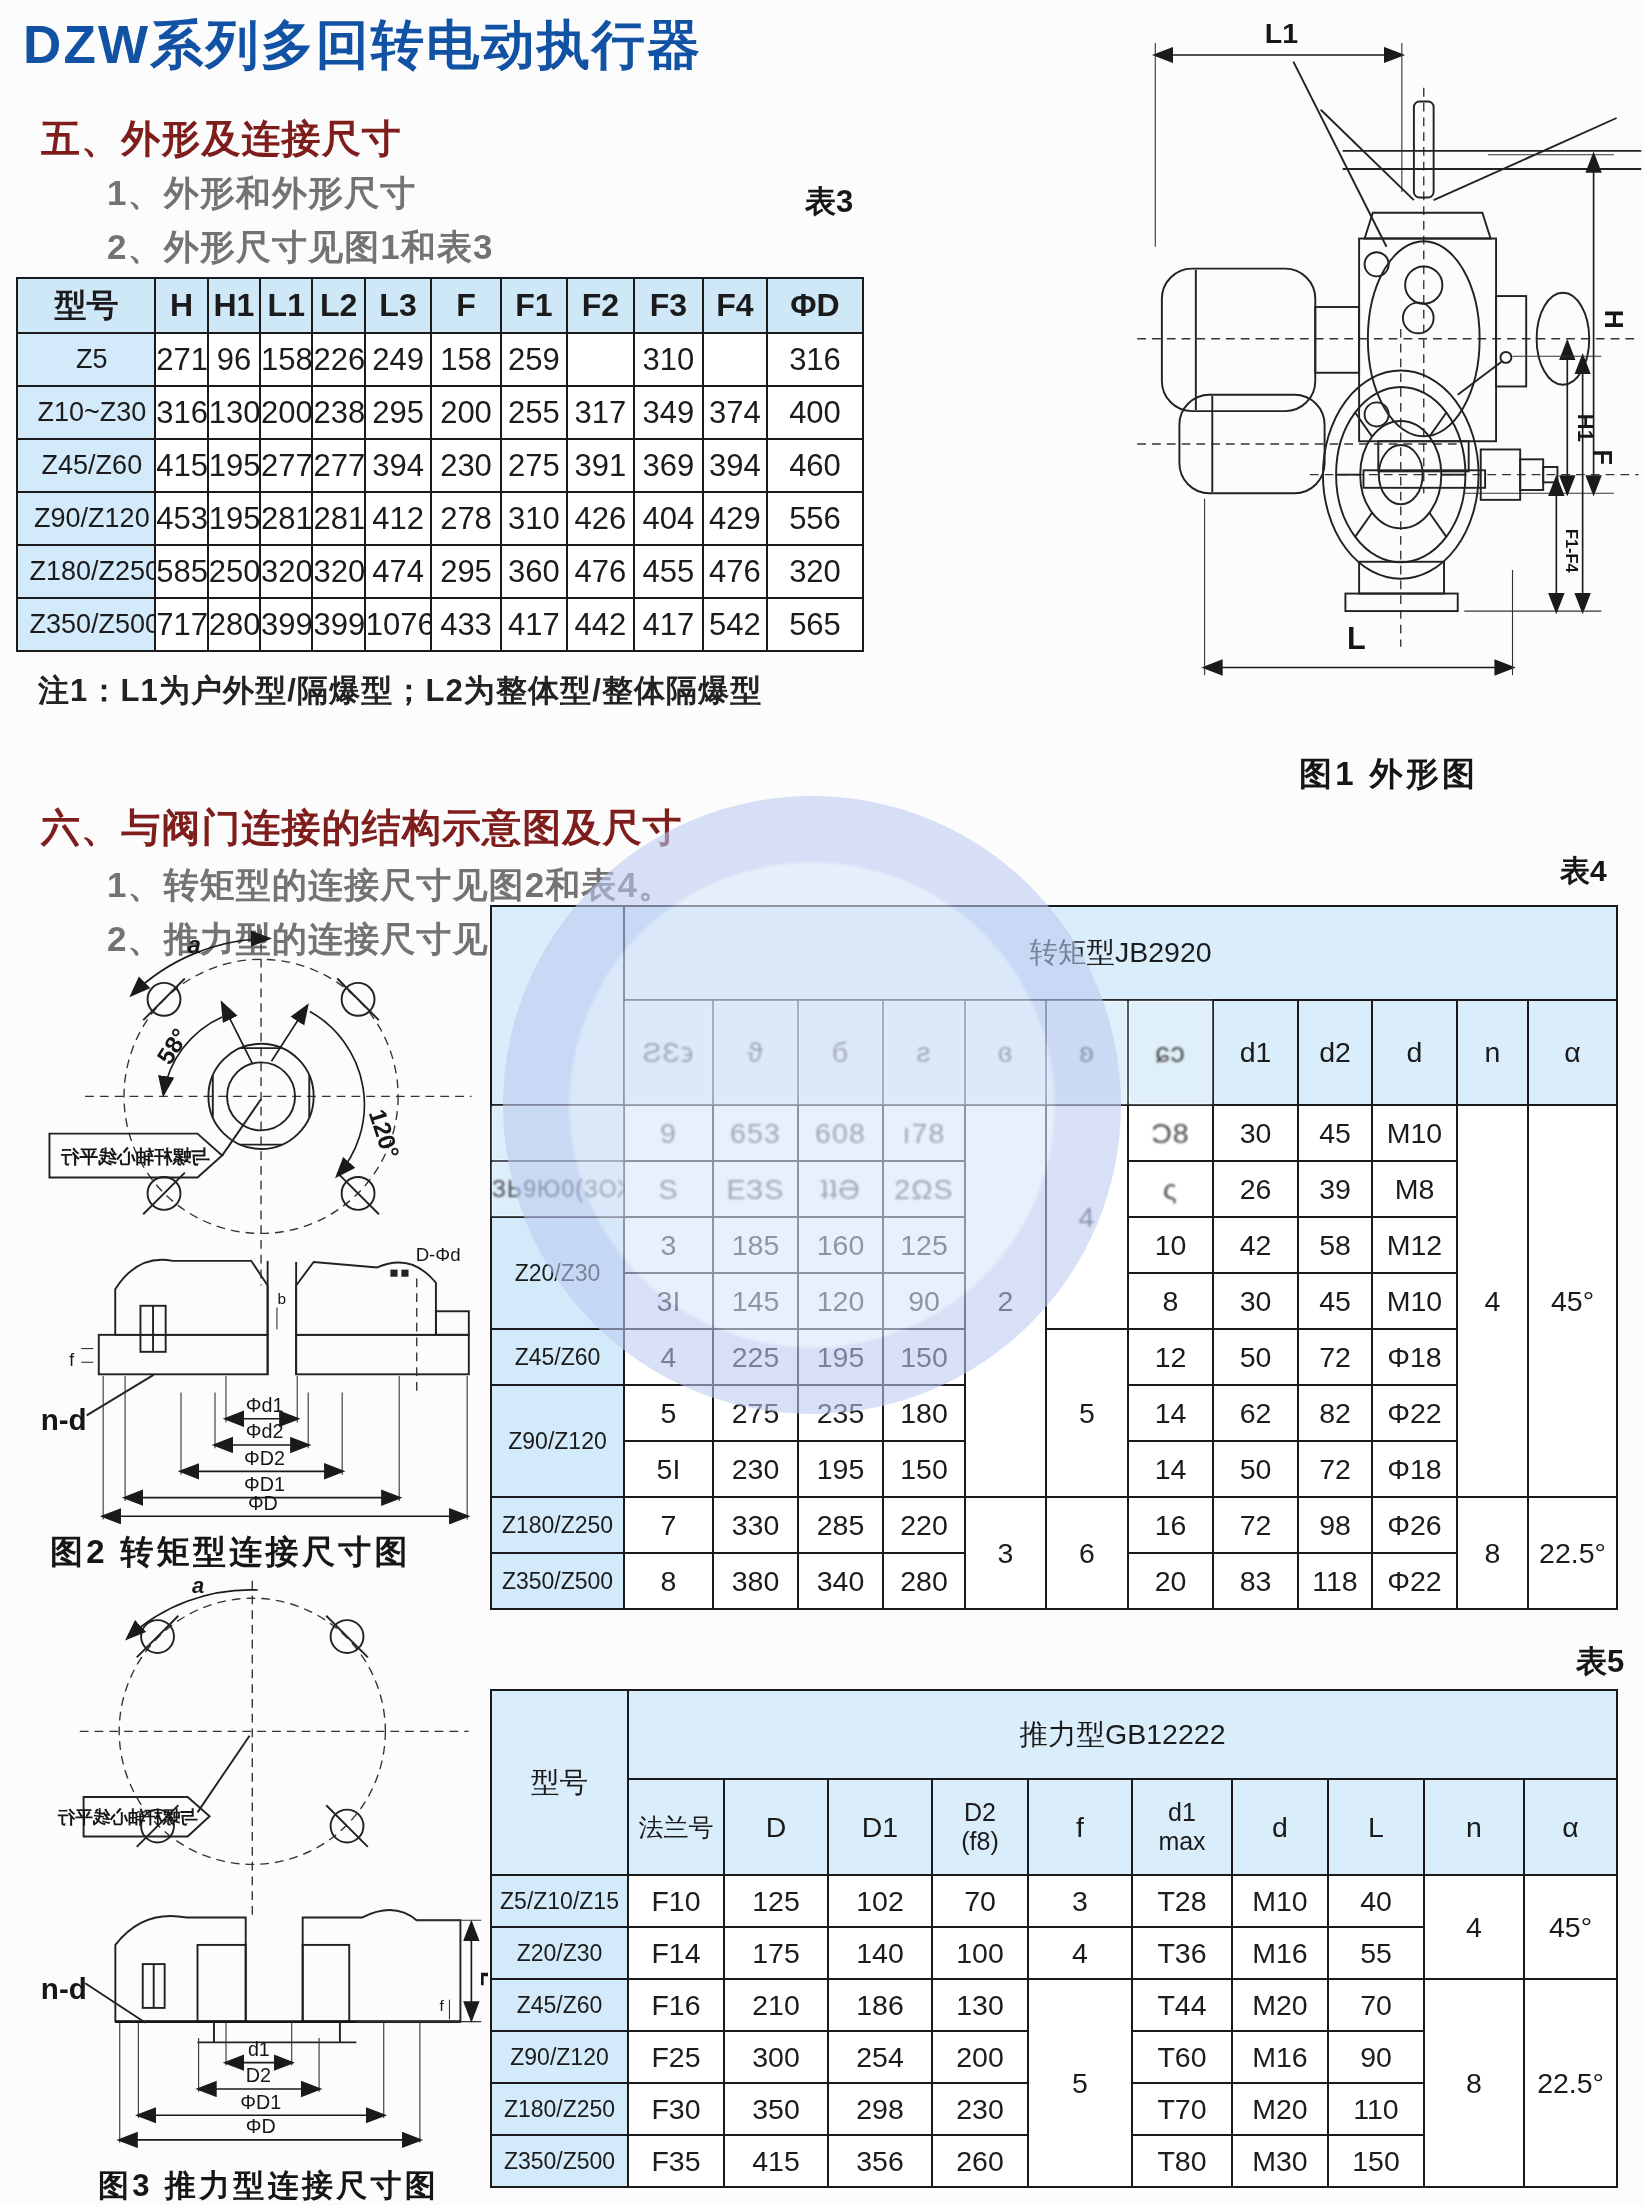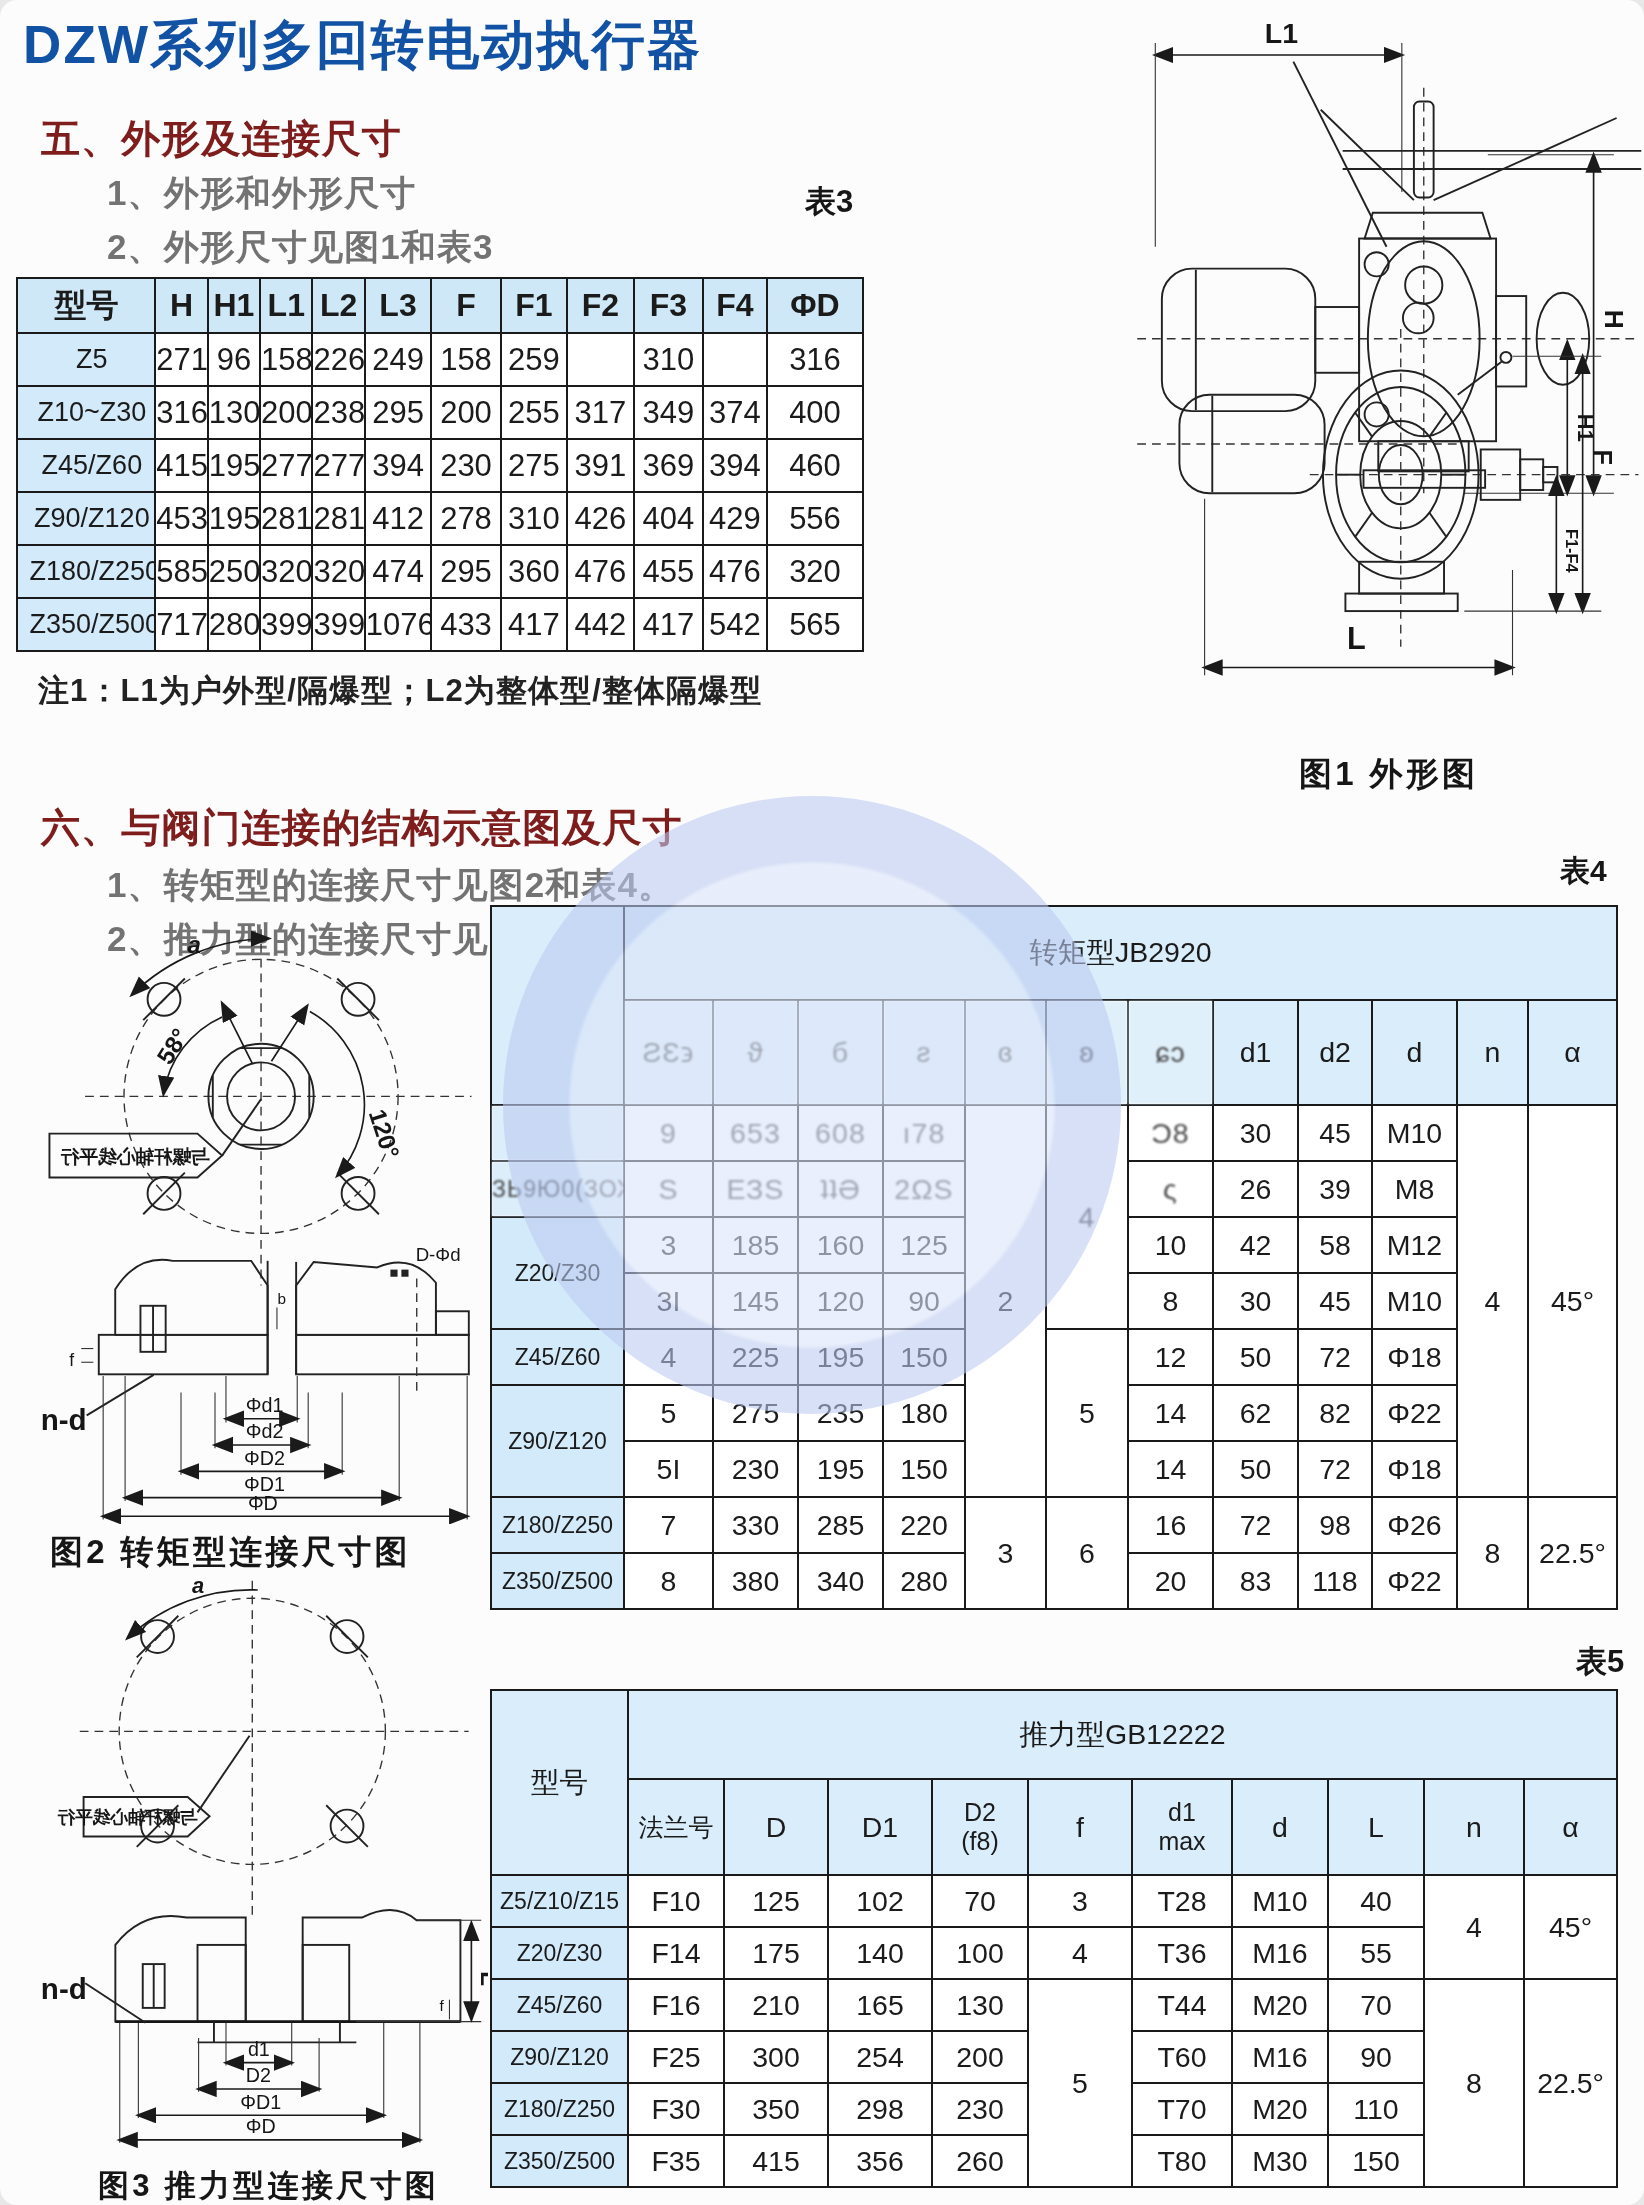--- a/index.html
+++ b/index.html
@@ -1,17 +1,17 @@
 <!DOCTYPE html>
 <html style="font-size:8.8px"><head>
 <meta charset="utf-8">
 <style>
   html,body{margin:0;padding:0;background:#e8e8e8;}
   .page{position:relative;width:1644px;height:2205px;background:#fcfcfd;overflow:hidden;
-        font-family:"Liberation Sans","DejaVu Sans",sans-serif;color:#1b1b1b;border-radius:17px;}
+        font-family:"Liberation Sans","DejaVu Sans",sans-serif;color:#1b1b1b;}
   .abs{position:absolute;}
   
   .title{left:23px;top:10px;font-size:53px;font-weight:700;color:#1252a4;letter-spacing:2.2px;}
   .sec-h{font-size:39px;font-weight:700;color:#7f1d1d;letter-spacing:1.1px;}
   .li{font-size:35px;font-weight:700;color:#737373;letter-spacing:1.1px;}
   .note{font-size:31px;font-weight:700;color:#222;letter-spacing:1.1px;}
   .tag{font-size:31px;font-weight:700;color:#161616;}
   .cap{font-size:33px;font-weight:700;color:#161616;letter-spacing:3.3px;}
   
   table.t{border-collapse:collapse;table-layout:fixed;position:absolute;background:#fff;z-index:2;}
@@ -387,21 +387,21 @@
           <td>100</td>
       <td>4</td>
           <td>T36</td>
           <td>M16</td>
           <td>55</td>
     </tr>
     <tr class="dr">
       <td class="mdl">Z45/Z60</td>
       <td>F16</td>
           <td>210</td>
-          <td>165</td>
+          <td>186</td>
           <td>130</td>
       <td rowspan="4">5</td>
       <td>T44</td>
           <td>M20</td>
           <td>70</td>
       <td rowspan="4">8</td>
       <td rowspan="4">22.5°</td>
     </tr>
     <tr class="dr">
       <td class="mdl">Z90/Z120</td>

